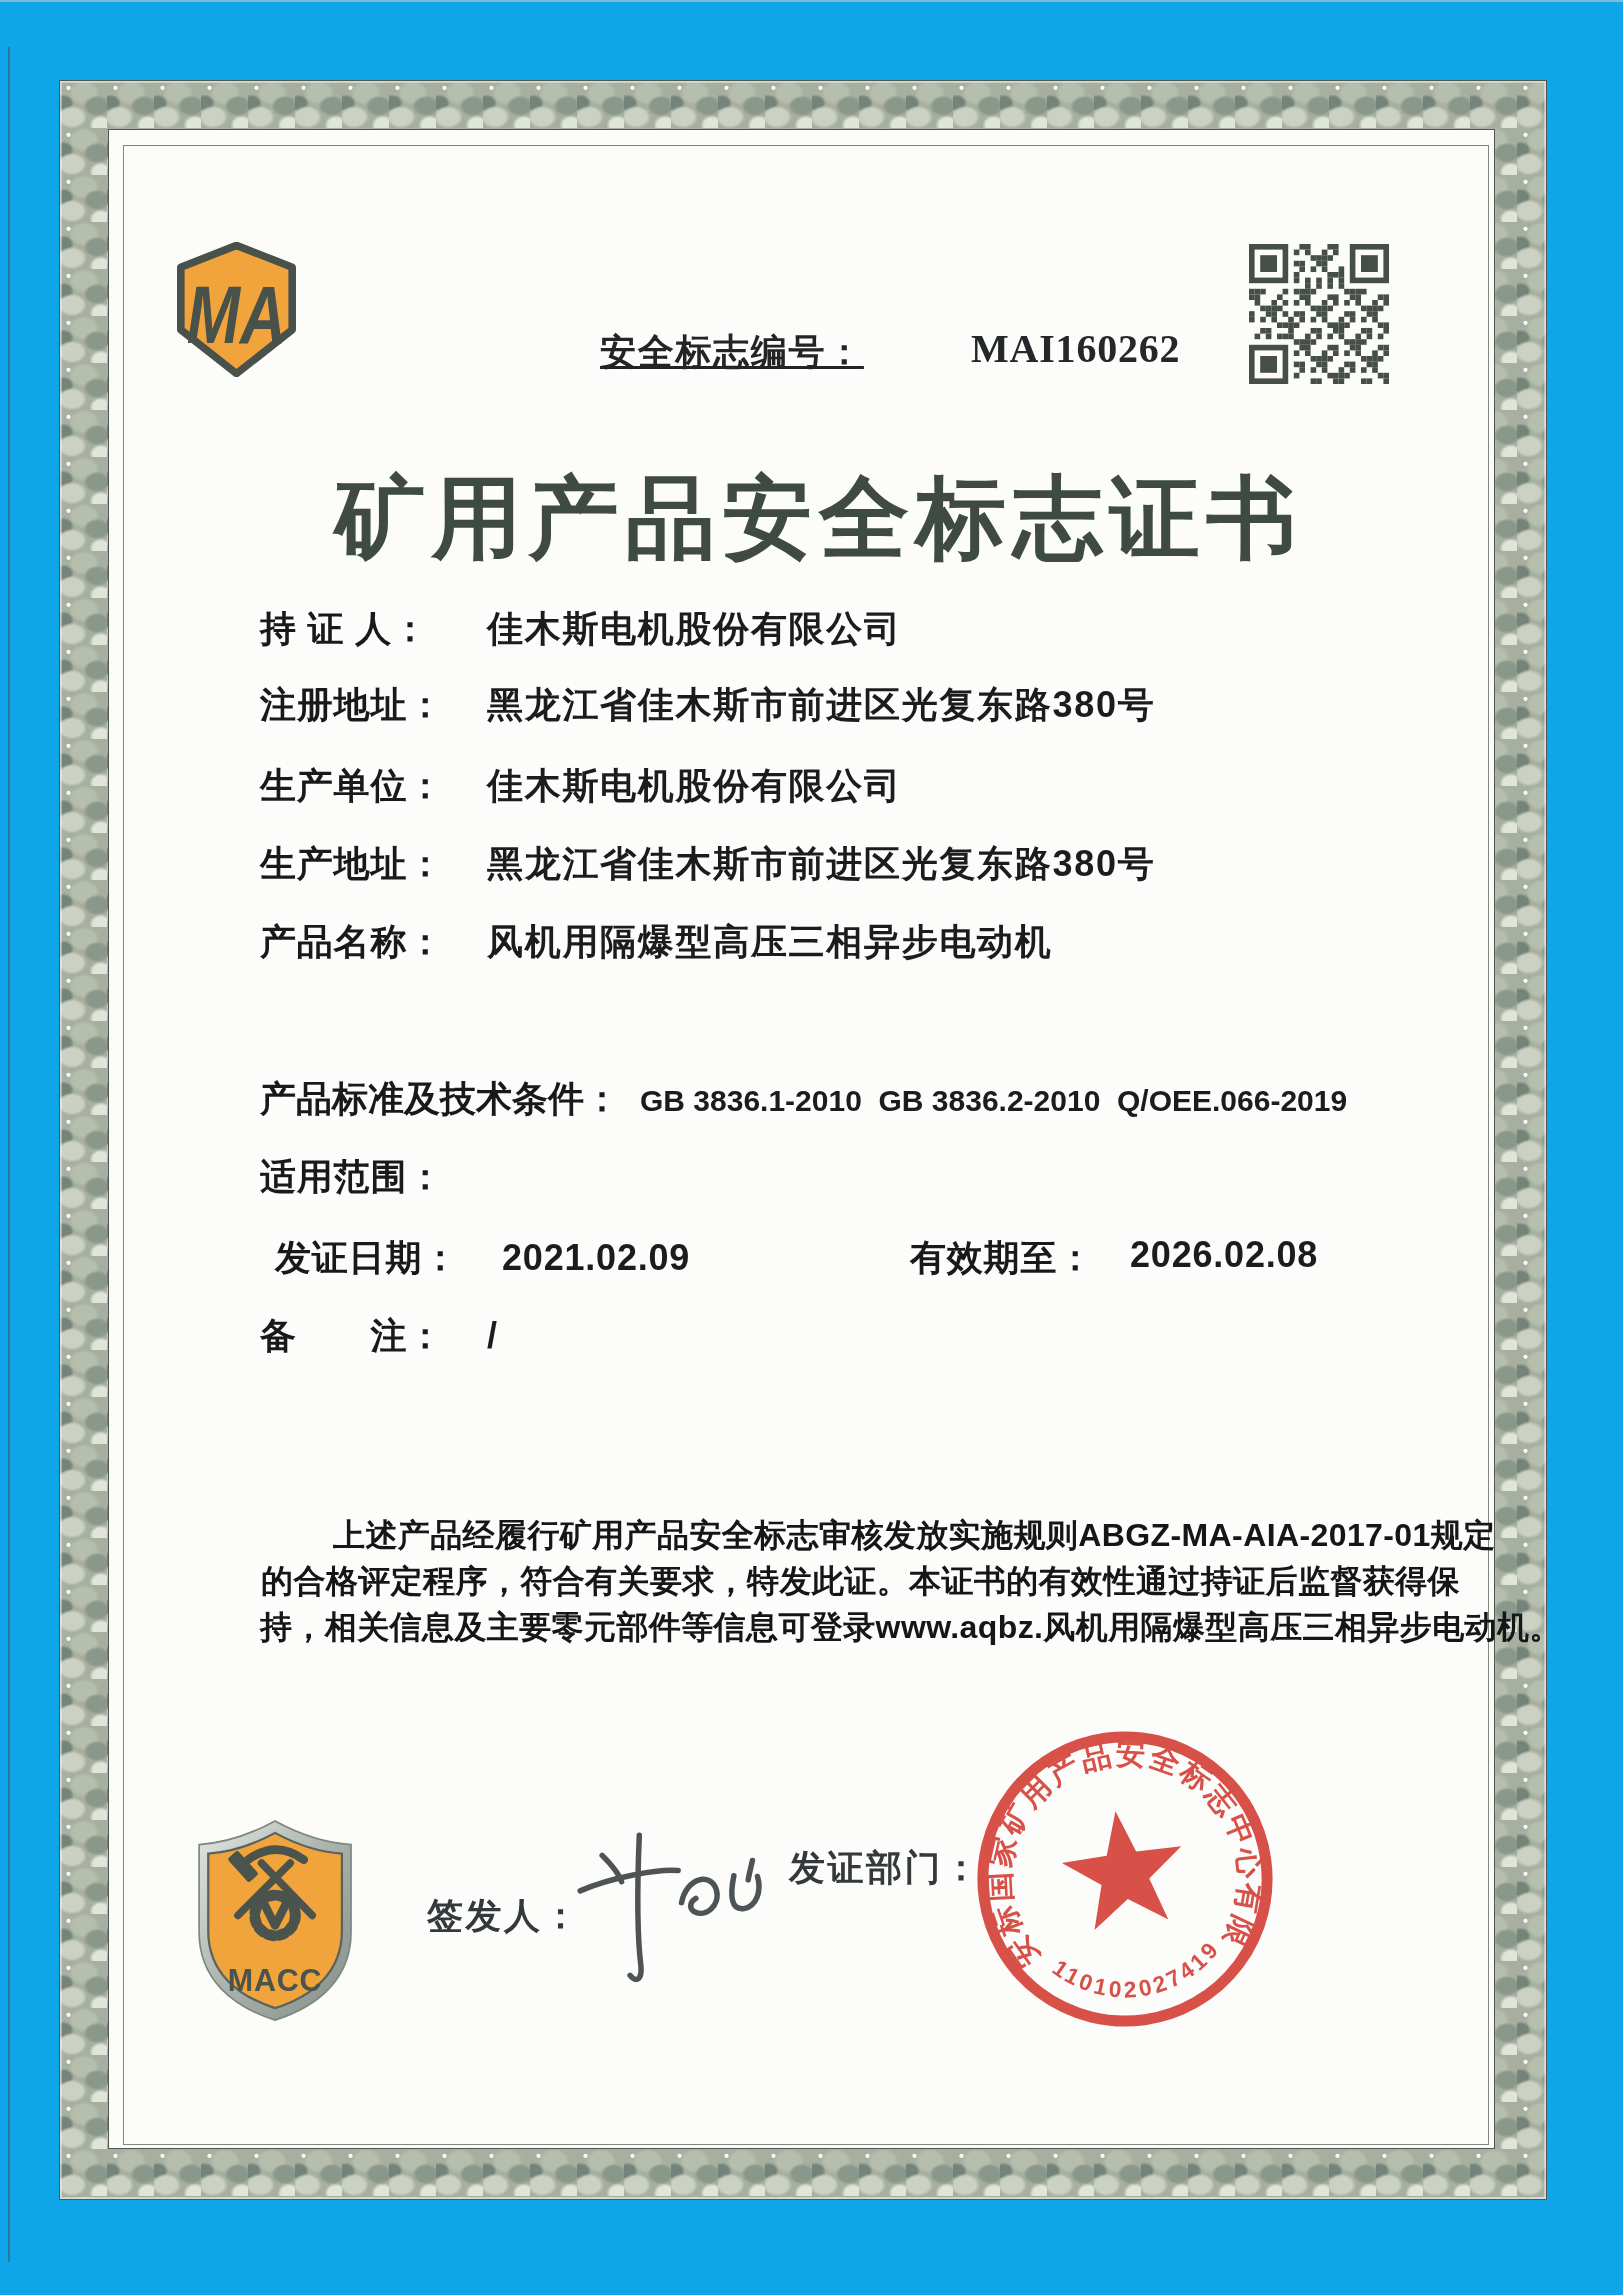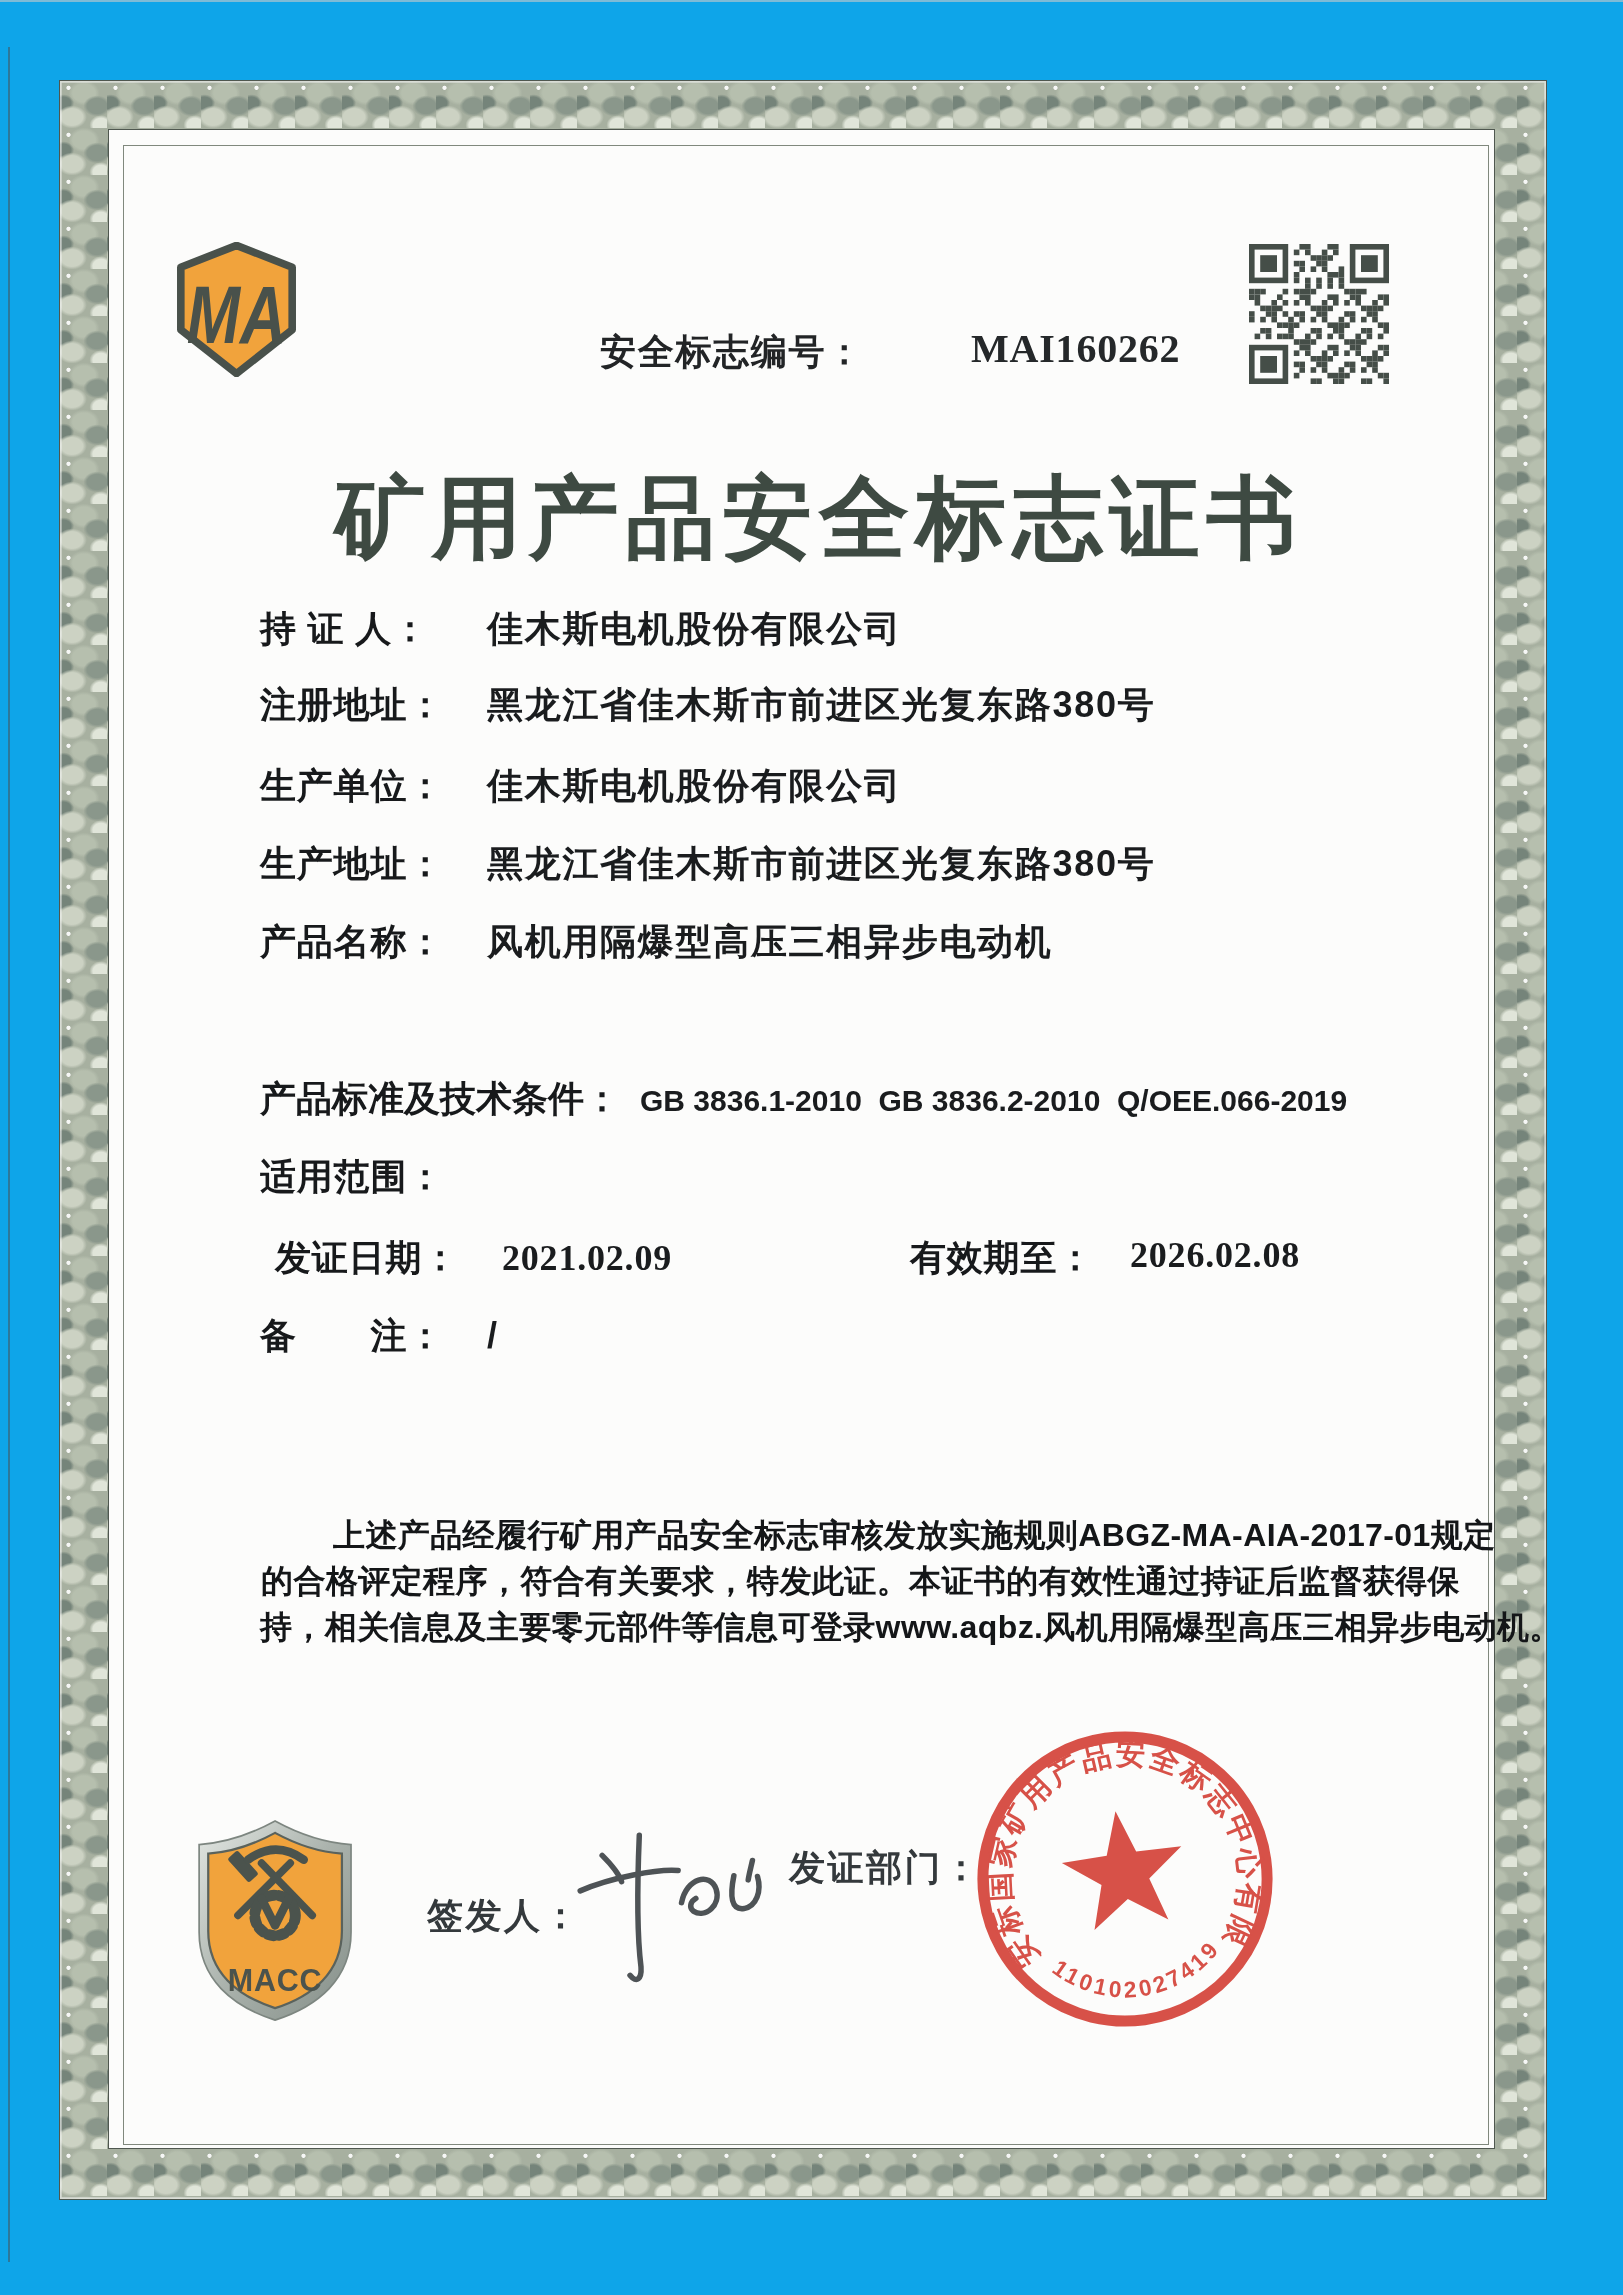--- a/index.html
+++ b/index.html
@@ -29,36 +29,36 @@
   .band-hole{
     position:absolute;left:108px;top:129px;width:1387px;height:2020px;
     background:#fcfcfb;border:1.7px solid #4f574f;box-sizing:border-box;
   }
   .hairline{
     position:absolute;left:123px;top:145px;width:1366px;height:2000px;
     border:1.7px solid rgba(96,106,94,.8);box-sizing:border-box;
   }
   
   .ma-logo{position:absolute;left:169px;top:242px;width:135px;height:135px;}
-  .num-label{position:absolute;left:600px;top:328px;font-size:36px;font-weight:700;letter-spacing:1.7px;color:#222426;}
+  .num-label{position:absolute;left:600px;top:328px;font-size:36px;font-weight:700;letter-spacing:1.7px;color:#222426;text-decoration:underline;}
   .num-value{position:absolute;left:937px;top:325px;font-family:"Liberation Serif",serif;font-size:40px;font-weight:700;letter-spacing:0.8px;color:#25282a;margin-left:34px;}
   .qr{position:absolute;left:1249px;top:244px;width:140px;height:140px;}
   .title{
     position:absolute;left:0;right:0;top:458px;text-align:center;
     font-family:"DejaVu Serif",serif;font-size:90px;font-weight:900;
     color:#3e4a42;letter-spacing:6.8px;white-space:nowrap;
   }
   
   .row{position:absolute;left:252px;display:flex;align-items:baseline;white-space:nowrap;margin-left:8px;}
   .flabel{display:inline-block;width:227px;font-size:36px;font-weight:700;letter-spacing:0.8px;color:#17191b;}
   .fvalue{font-size:36px;font-weight:700;letter-spacing:1.7px;color:#1a1c1e;}
   .row-wide .flabel{width:auto;margin-right:20px;letter-spacing:0;}
   .num-sans{font-family:"Liberation Sans",sans-serif;letter-spacing:0;}
   .num-small{font-size:30px;white-space:pre;letter-spacing:0;}
-  .num-serif{font-family:Liberation Serif, serif;font-size:36px;font-weight:700;letter-spacing:0.8px;}
+  .num-serif{font-family:Liberation Sans, sans-serif;font-size:36px;font-weight:700;letter-spacing:0.8px;}
   .row-dates{position:relative;width:1201px;}
   .label2{position:absolute;left:635px;top:0;width:auto;}
   .value2{position:absolute;left:855px;top:0;}
   
   .stmt{position:absolute;left:260px;top:1512px;width:1201px;text-align:center;}
   .stmt-line{font-size:32px;font-weight:600;letter-spacing:0.4px;line-height:46px;color:#141618;white-space:nowrap;}
   .stmt-line.first{text-indent:73px;}
   
   .macc{position:absolute;left:189px;top:1814px;width:173px;height:213px;}
   .signer-label{position:absolute;left:427px;top:1892px;font-size:36px;font-weight:600;letter-spacing:2.5px;color:#34393c;}

